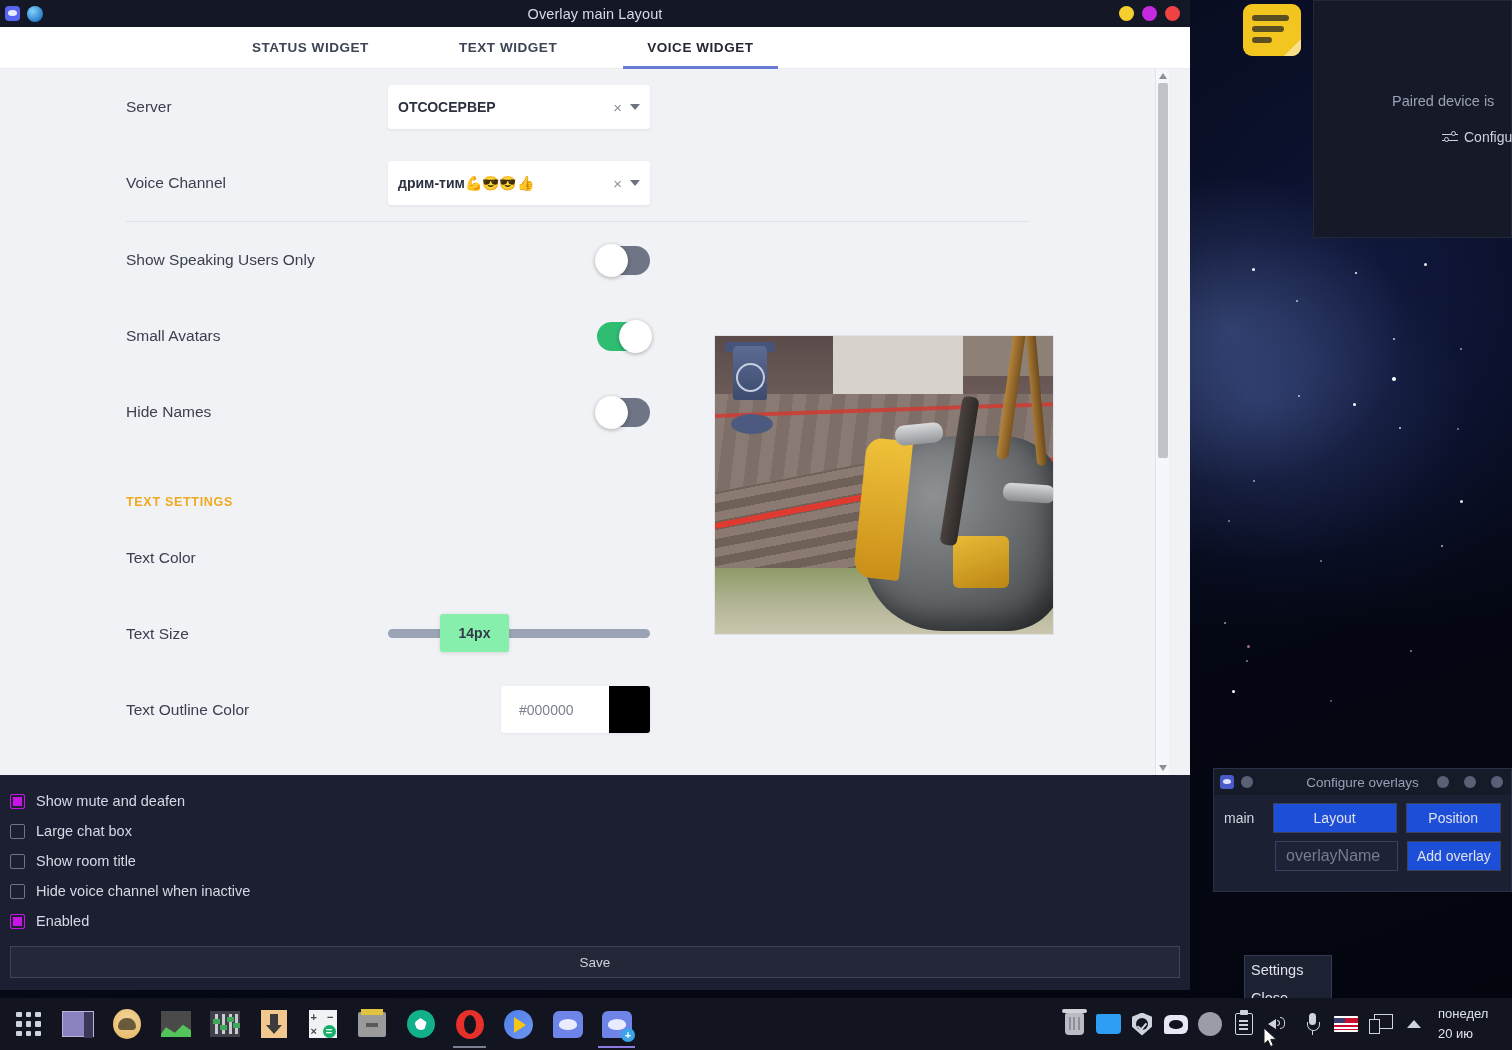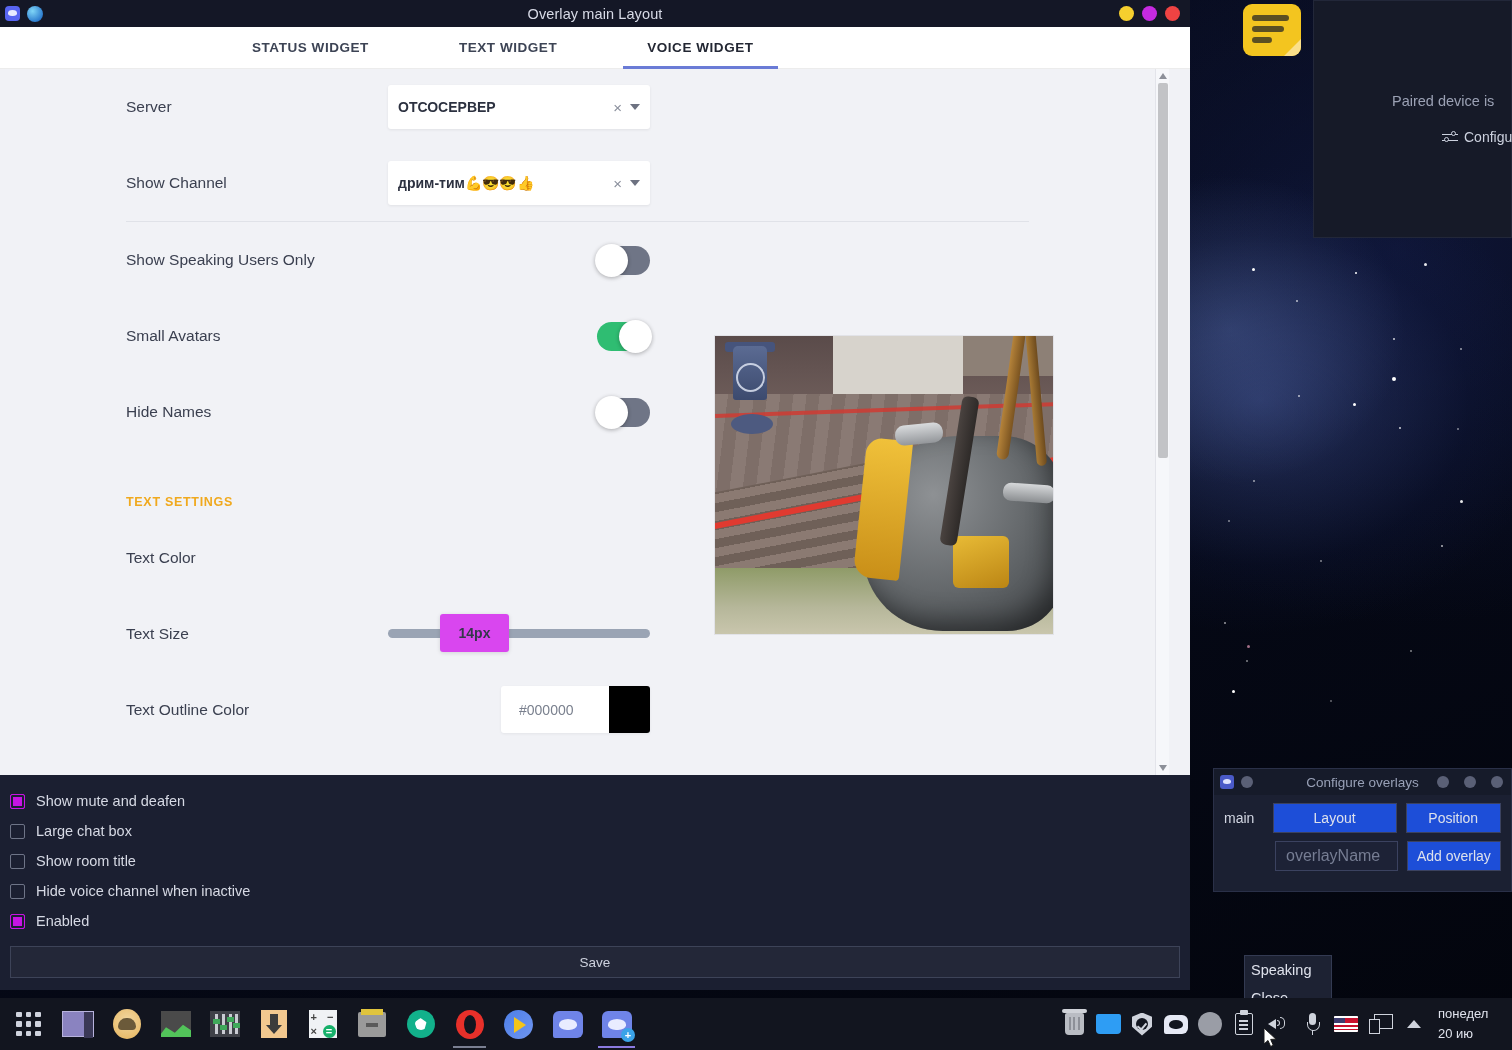--- a/index.html
+++ b/index.html
@@ -125,21 +125,21 @@
   }
   .colorfield .sw { position: absolute; right: 0; top: 0; width: 41px; height: 47px; }
 
   .slider { position: absolute; left: 388px; width: 262px; height: 9px; }
   .slider .track {
     position: absolute; top: 0; left: 0; right: 0; height: 9px;
     background: #9aa4b4; border-radius: 5px;
   }
   .slider .bubble {
     position: absolute; left: 52px; top: -15px; width: 69px; height: 38px;
-    background: #d946ef; border-radius: 3px; box-shadow: 0 1px 4px rgba(0,0,0,.13);
+    background: #86efac; border-radius: 3px; box-shadow: 0 1px 4px rgba(0,0,0,.13);
     display: flex; align-items: center; justify-content: center;
     font-size: 14px; font-weight: bold; color: #33384a;
   }
 
   
   #preview {
     position: absolute; left: 714px; top: 266px; width: 340px; height: 300px;
     border: 1px solid #e2e3e8;
     background:
       linear-gradient(110deg, rgba(0,0,0,.18), rgba(0,0,0,0) 45%),
@@ -540,21 +540,21 @@
         <div class="row">
           <span class="lbl">Server</span>
           <div class="selectbox" style="top:16px;">
             <span class="val">ОТСОСЕРВЕР</span>
             <span class="clear">×</span>
             <span class="caret"></span>
           </div>
         </div>
 
         <div class="row">
-          <span class="lbl">Show Channel</span>
+          <span class="lbl">Voice Channel</span>
           <div class="selectbox" style="top:16px;">
             <span class="val">дрим-тим💪😎😎👍</span>
             <span class="clear">×</span>
             <span class="caret"></span>
           </div>
         </div>
 
         <div class="divider"></div>
 
         <div class="row">
@@ -676,21 +676,21 @@
       <span class="cbtn layout">Layout</span>
       <span class="cbtn position">Position</span>
     </div>
     <div class="crow second">
       <span class="cinput">overlayName</span>
       <span class="cbtn addoverlay">Add overlay</span>
     </div>
   </div>
 
   <div id="ctxmenu">
-    <div class="mi">Speaking</div>
+    <div class="mi">Settings</div>
     <div class="mi">Close</div>
   </div>
 
   <div id="taskbar">
     <div id="tb-left-icons">
       <div class="tbicon">
         <span class="grid9">
             <i></i>
             <i></i>
             <i></i>

